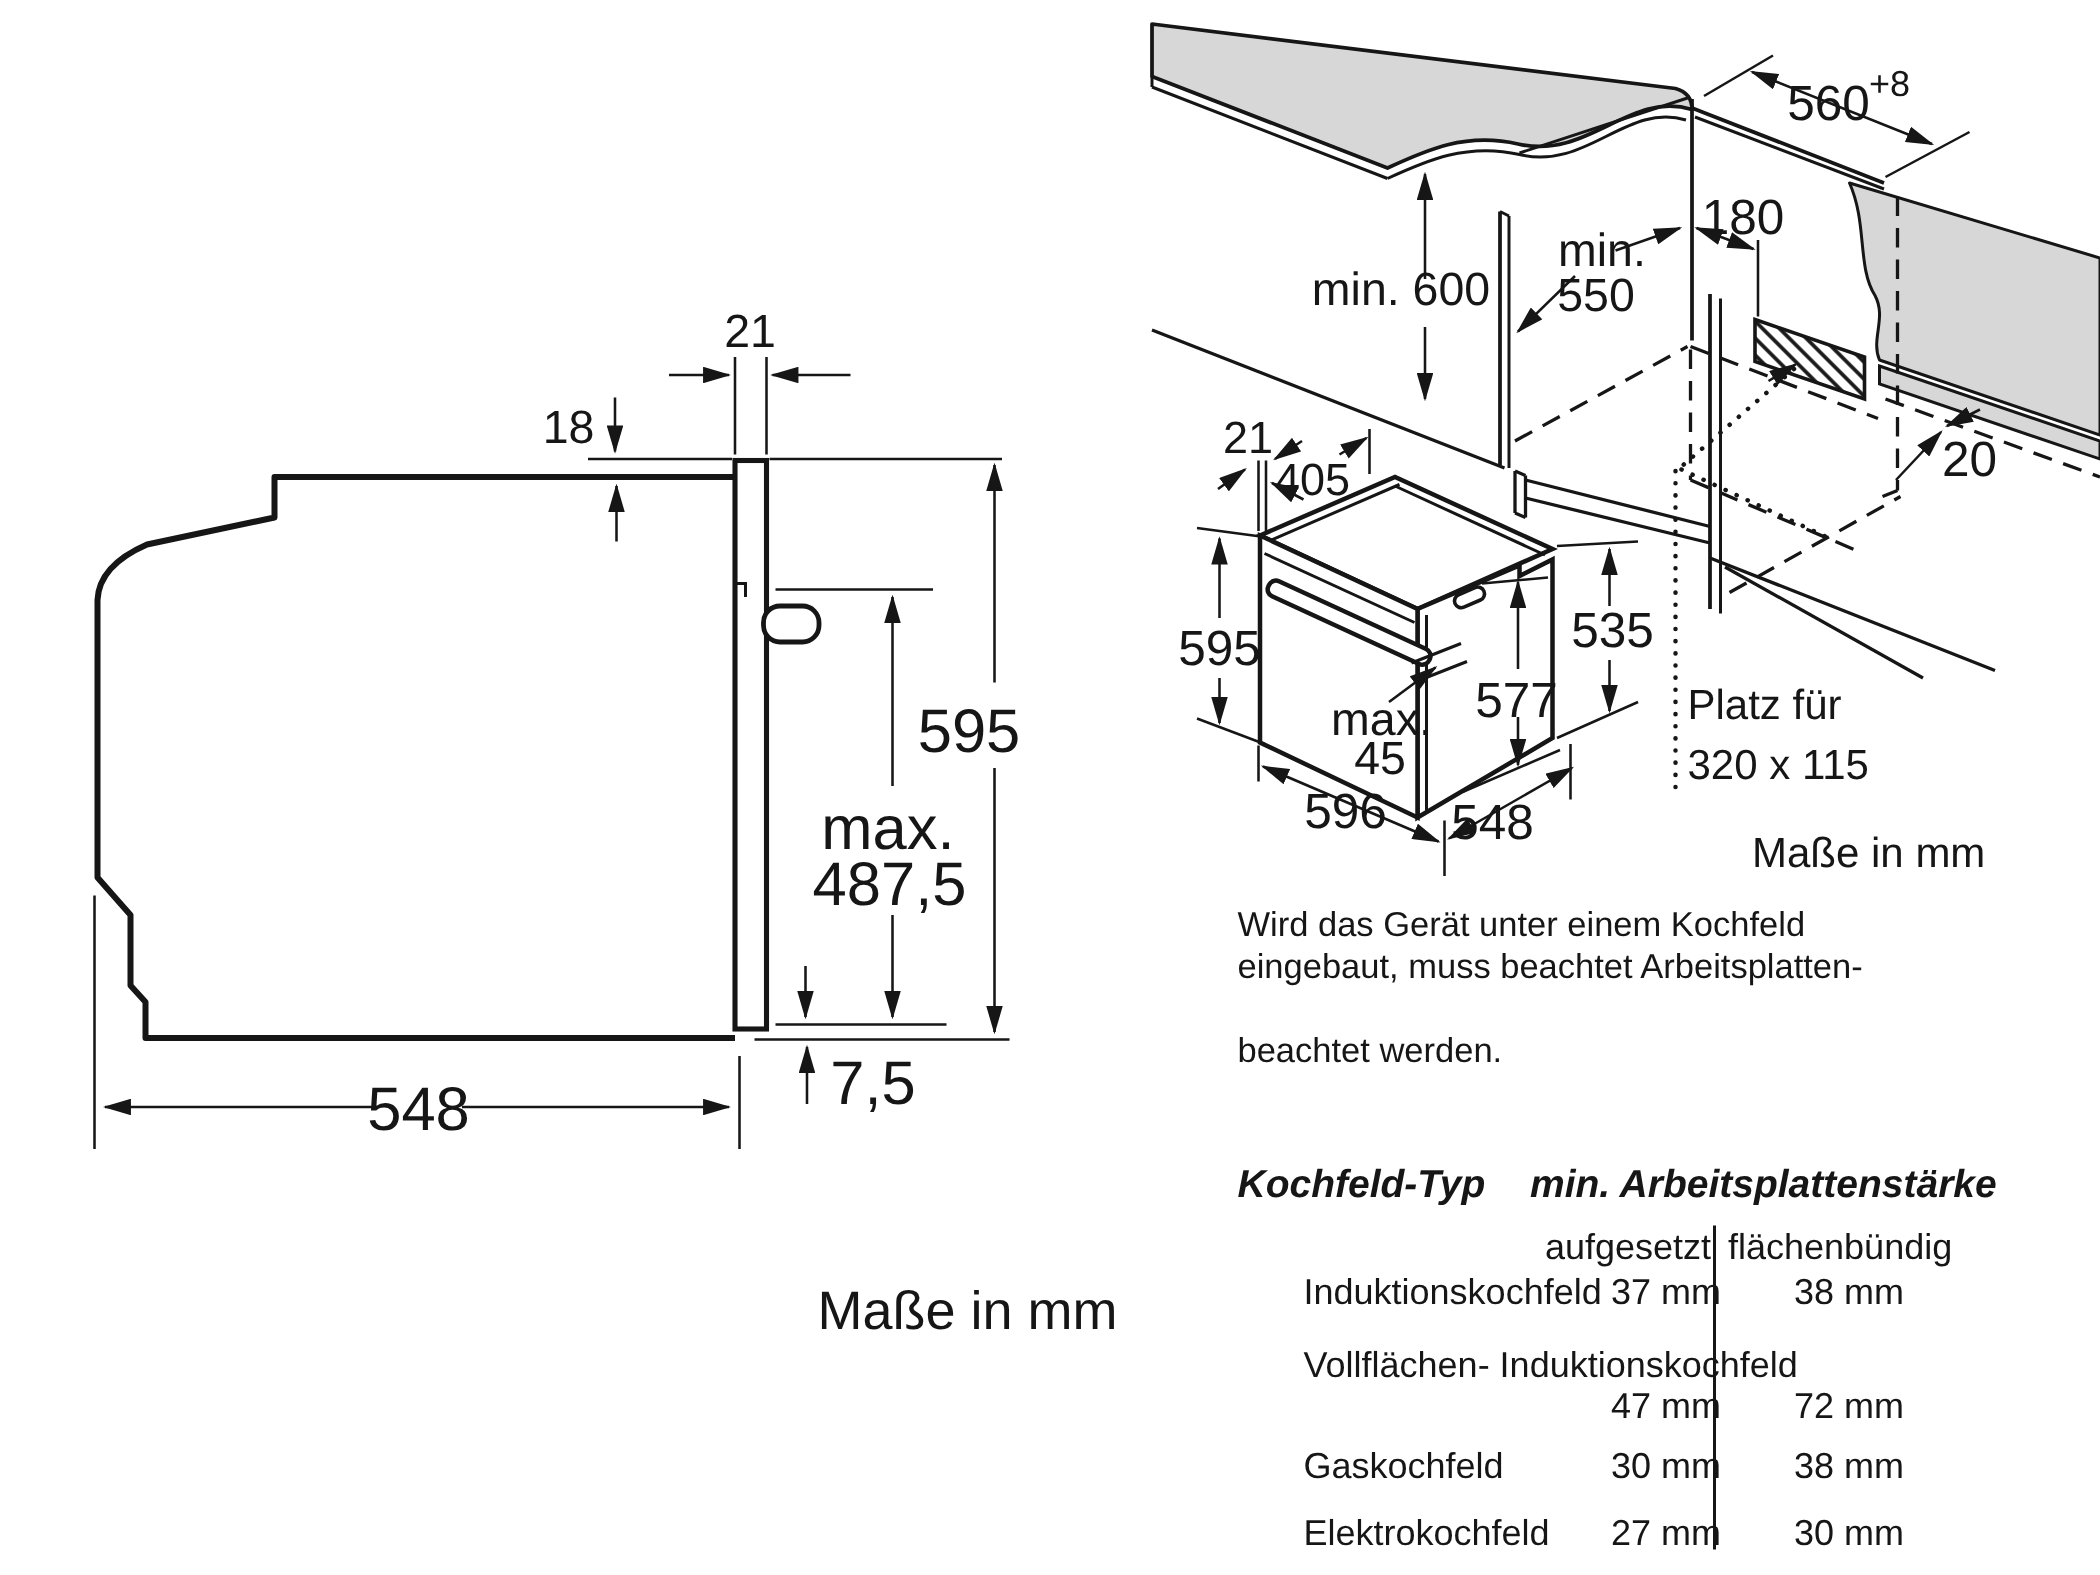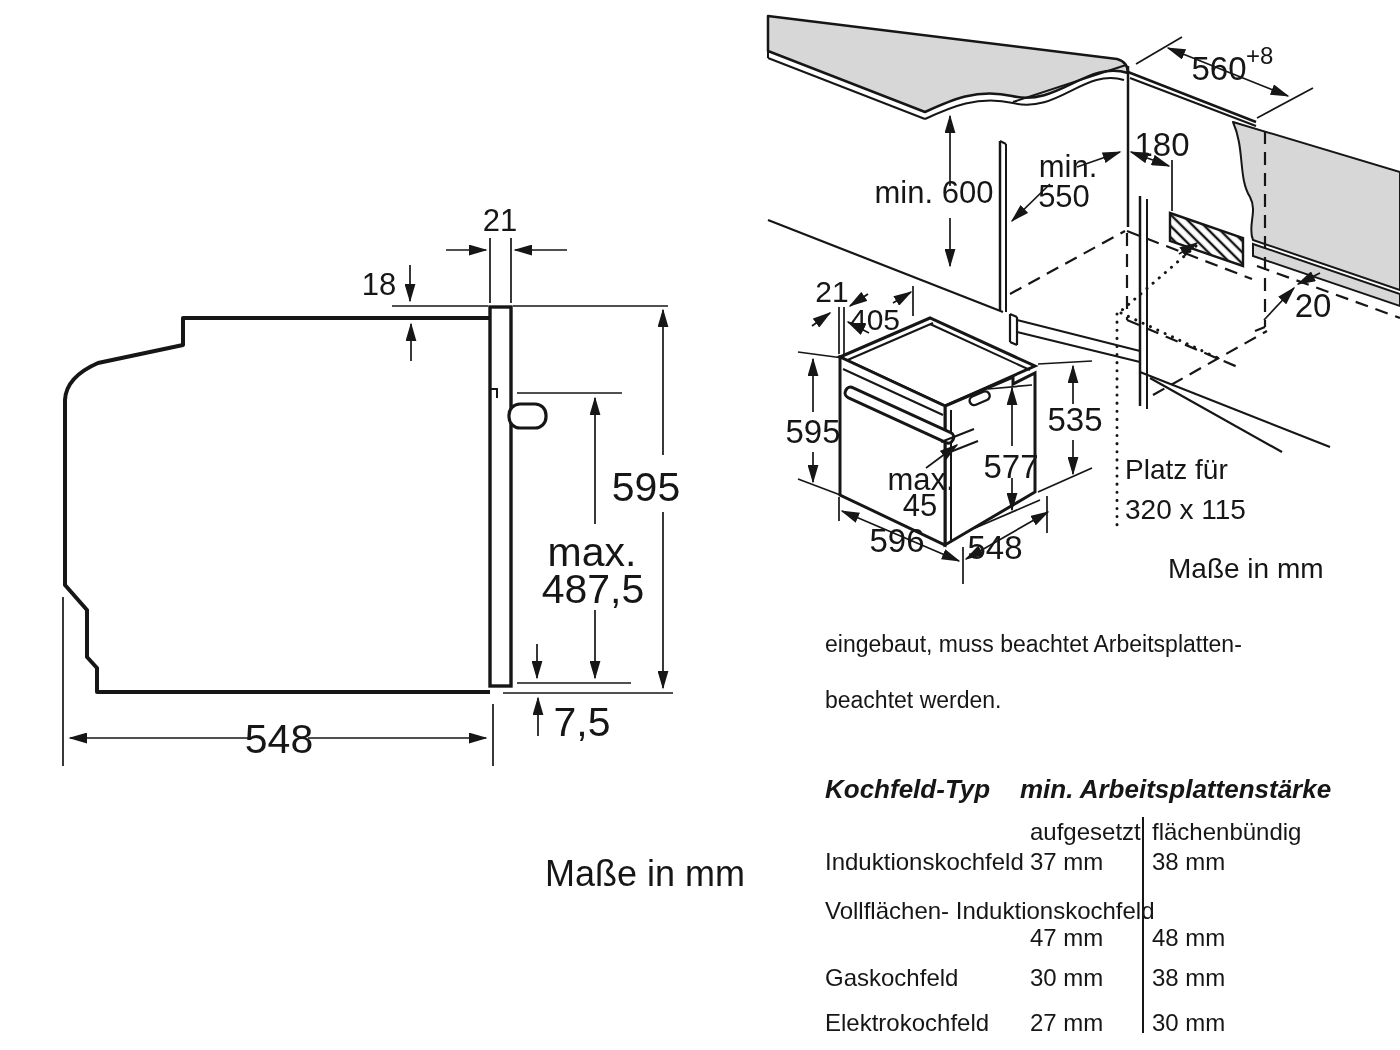--- a/index.html
+++ b/index.html
@@ -6,21 +6,21 @@
   #stage{position:relative;width:1400px;height:1050px;background:#fff;overflow:hidden;
          font-family:"Liberation Sans",sans-serif;color:#161616;}
   #stage svg{position:absolute;left:0;top:0;}
   svg text{font-family:"Liberation Sans",sans-serif;fill:#161616;}
   .txt{position:absolute;white-space:pre-line;line-height:1.2;}
   .note-line{position:absolute;left:825px;font-size:23px;}
   .caption-left{left:540px;top:852px;width:210px;font-size:36px;text-align:center;}
   .caption-right{left:1168px;top:552px;font-size:28px;}
   .conn{left:1125px;font-size:28px;}
   .th{font-weight:bold;font-size:26px;position:absolute;font-style:italic;}
-  .cell{position:absolute;font-size:24px;}
+  .cell{position:absolute;font-size:24px;margin-left:44px;}
   .sub{position:absolute;font-size:24px;}
   #col-divider{position:absolute;left:1142px;top:817px;width:2px;height:216px;background:#161616;}
 </style>
 </head>
 <body>
 
 <div id="stage">
 
 <svg width="1400" height="1050" viewBox="0 0 1400 1050">
   <defs>
@@ -207,41 +207,42 @@
     </g>
   </g>
 </svg>
 
   <div class="txt caption-left">Maße in mm</div>
   <div class="txt caption-right">Maße in mm</div>
 
   <div class="txt conn" style="top:453px">Platz für</div>
   <div class="txt conn" style="top:493px">320 x 115</div>
 
+  <div class="note-line" style="top:603px">Wird das Gerät unter einem Kochfeld</div>
   <div class="note-line" style="top:631px">eingebaut, muss beachtet Arbeitsplatten-</div>
   <div class="note-line" style="top:687px">beachtet werden.</div>
 
   <div>
     <div class="th" style="left:825px;top:774px">Kochfeld-Typ</div>
     <div class="th" style="left:1020px;top:774px">min. Arbeitsplattenstärke</div>
 
     <div class="sub" style="left:1030px;top:818px;width:105px;">aufgesetzt</div>
     <div class="sub" style="left:1152px;top:818px">flächenbündig</div>
     <div id="col-divider"></div>
 
     <div>
       <div class="cell" style="left:825px;top:848px">Induktionskochfeld</div>
       <div class="cell" style="left:1030px;top:848px">37 mm</div>
       <div class="cell" style="left:1152px;top:848px">38 mm</div>
     </div>
     <div>
       <div class="cell" style="left:825px;top:897px;line-height:27px">Vollflächen-
 Induktionskochfeld</div>
       <div class="cell" style="left:1030px;top:924px">47 mm</div>
-      <div class="cell" style="left:1152px;top:924px">48 mm</div>
+      <div class="cell" style="left:1152px;top:924px">72 mm</div>
     </div>
     <div>
       <div class="cell" style="left:825px;top:964px">Gaskochfeld</div>
       <div class="cell" style="left:1030px;top:964px">30 mm</div>
       <div class="cell" style="left:1152px;top:964px">38 mm</div>
     </div>
     <div>
       <div class="cell" style="left:825px;top:1009px">Elektrokochfeld</div>
       <div class="cell" style="left:1030px;top:1009px">27 mm</div>
       <div class="cell" style="left:1152px;top:1009px">30 mm</div>

